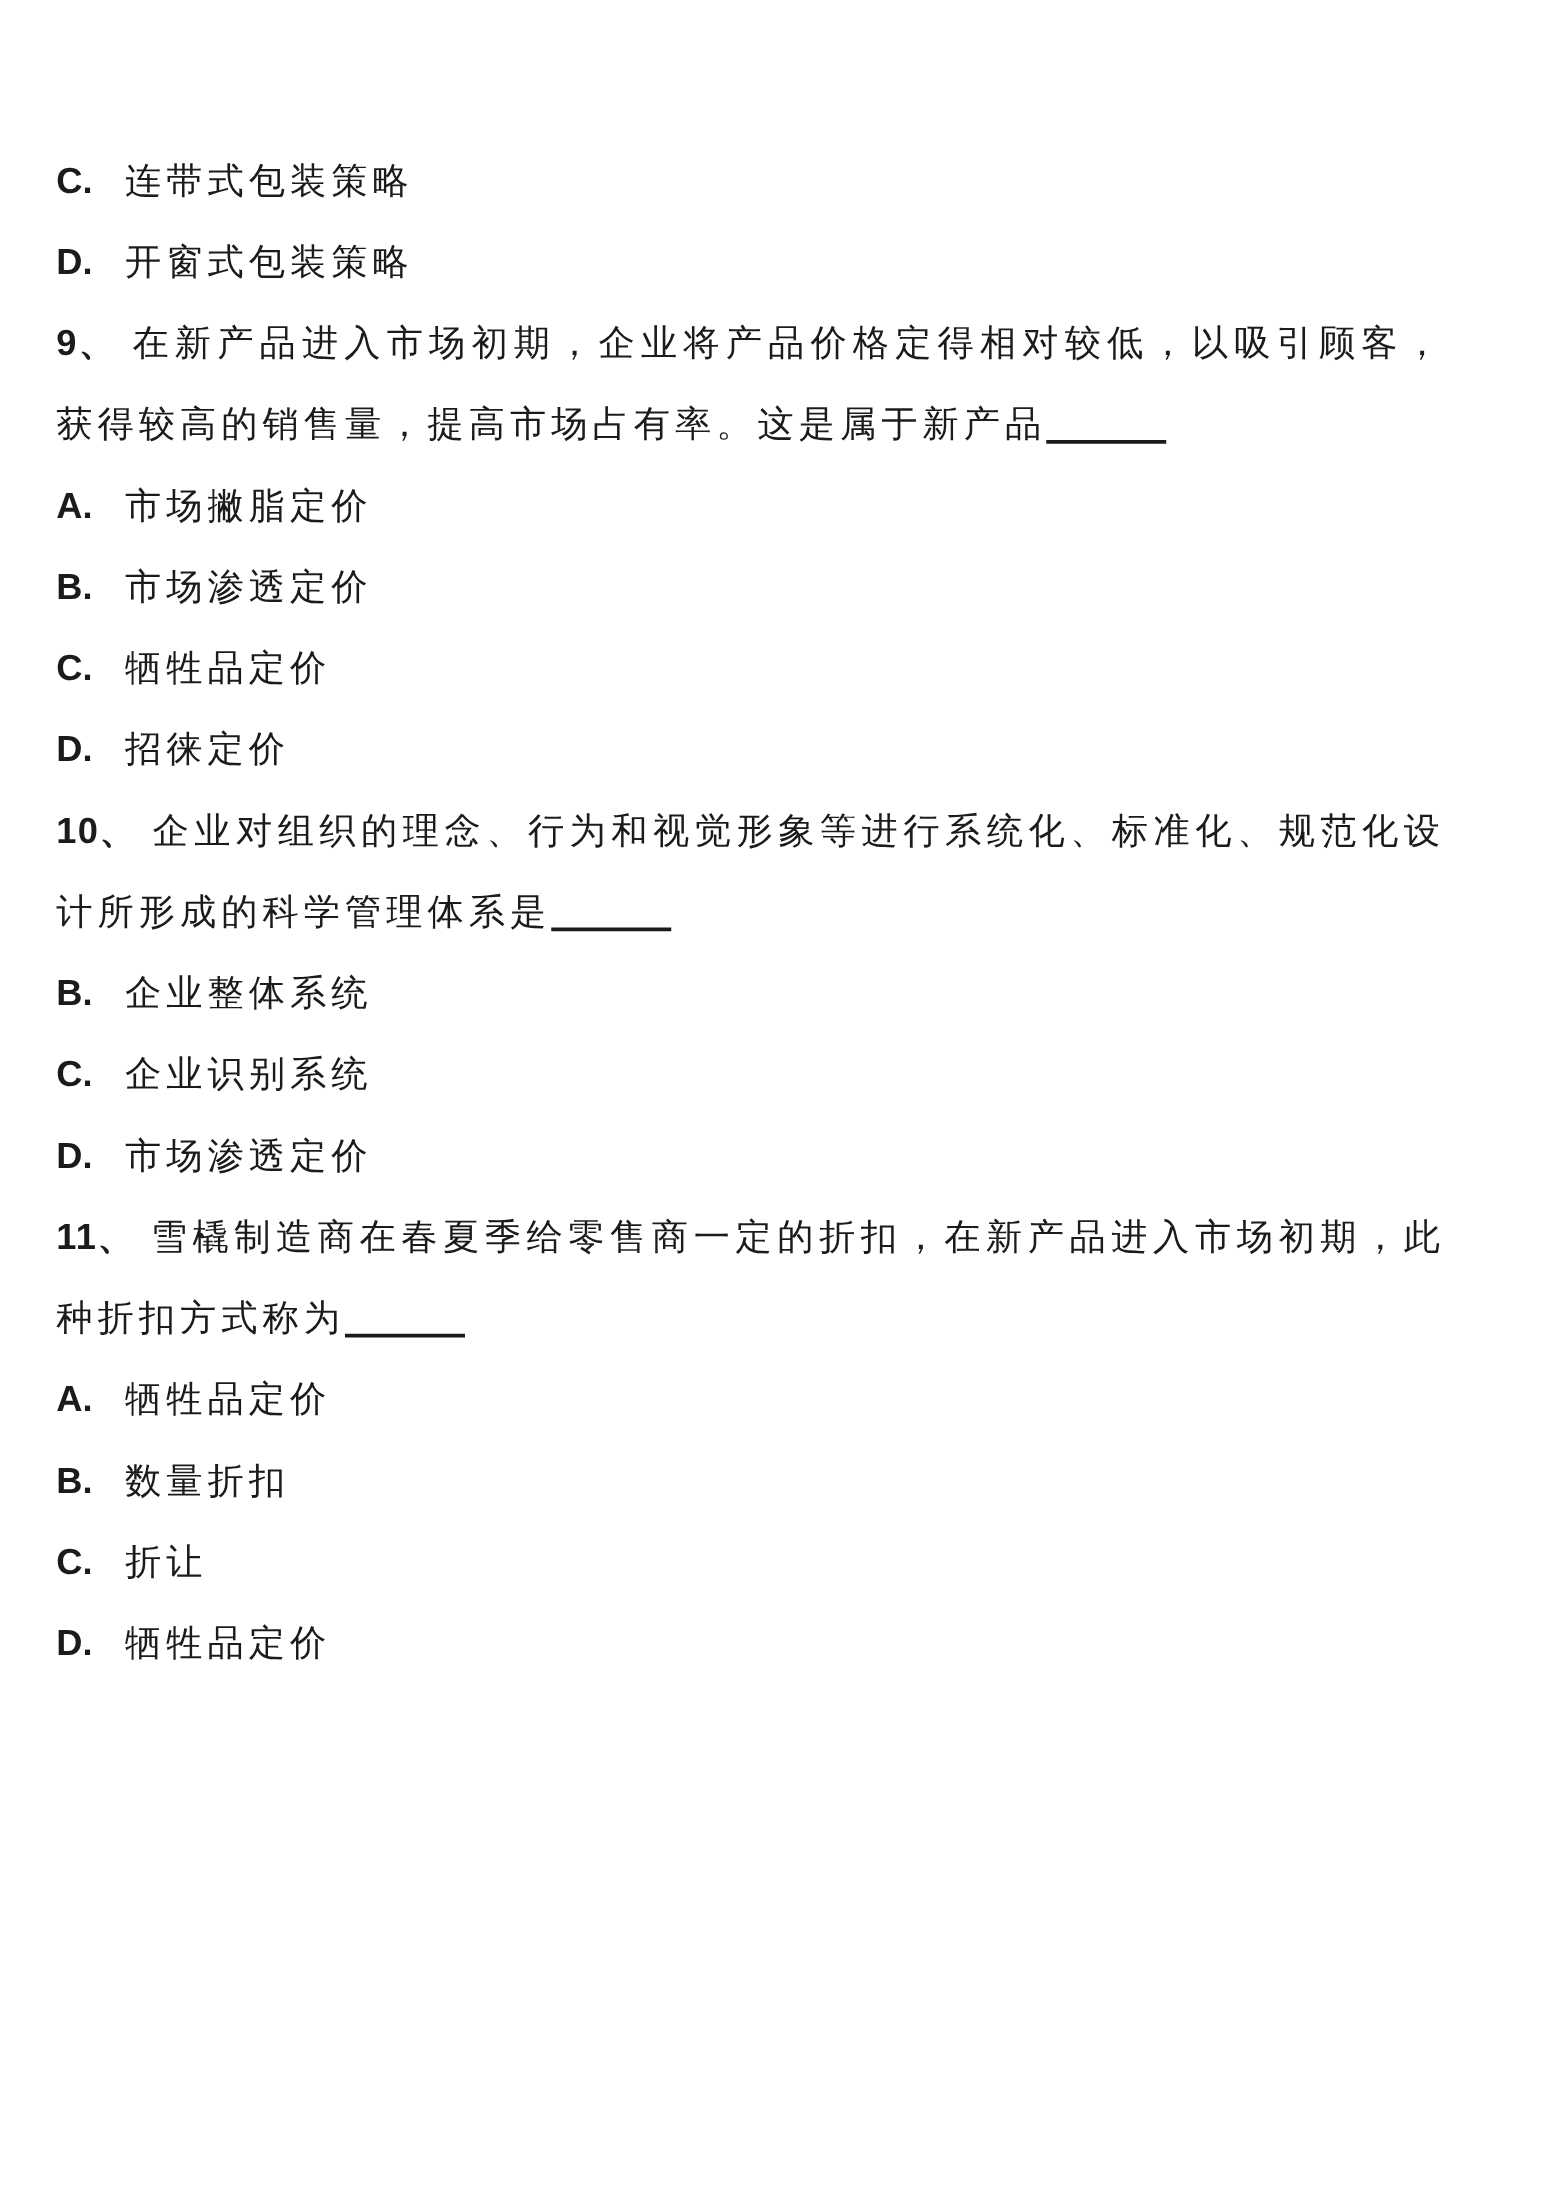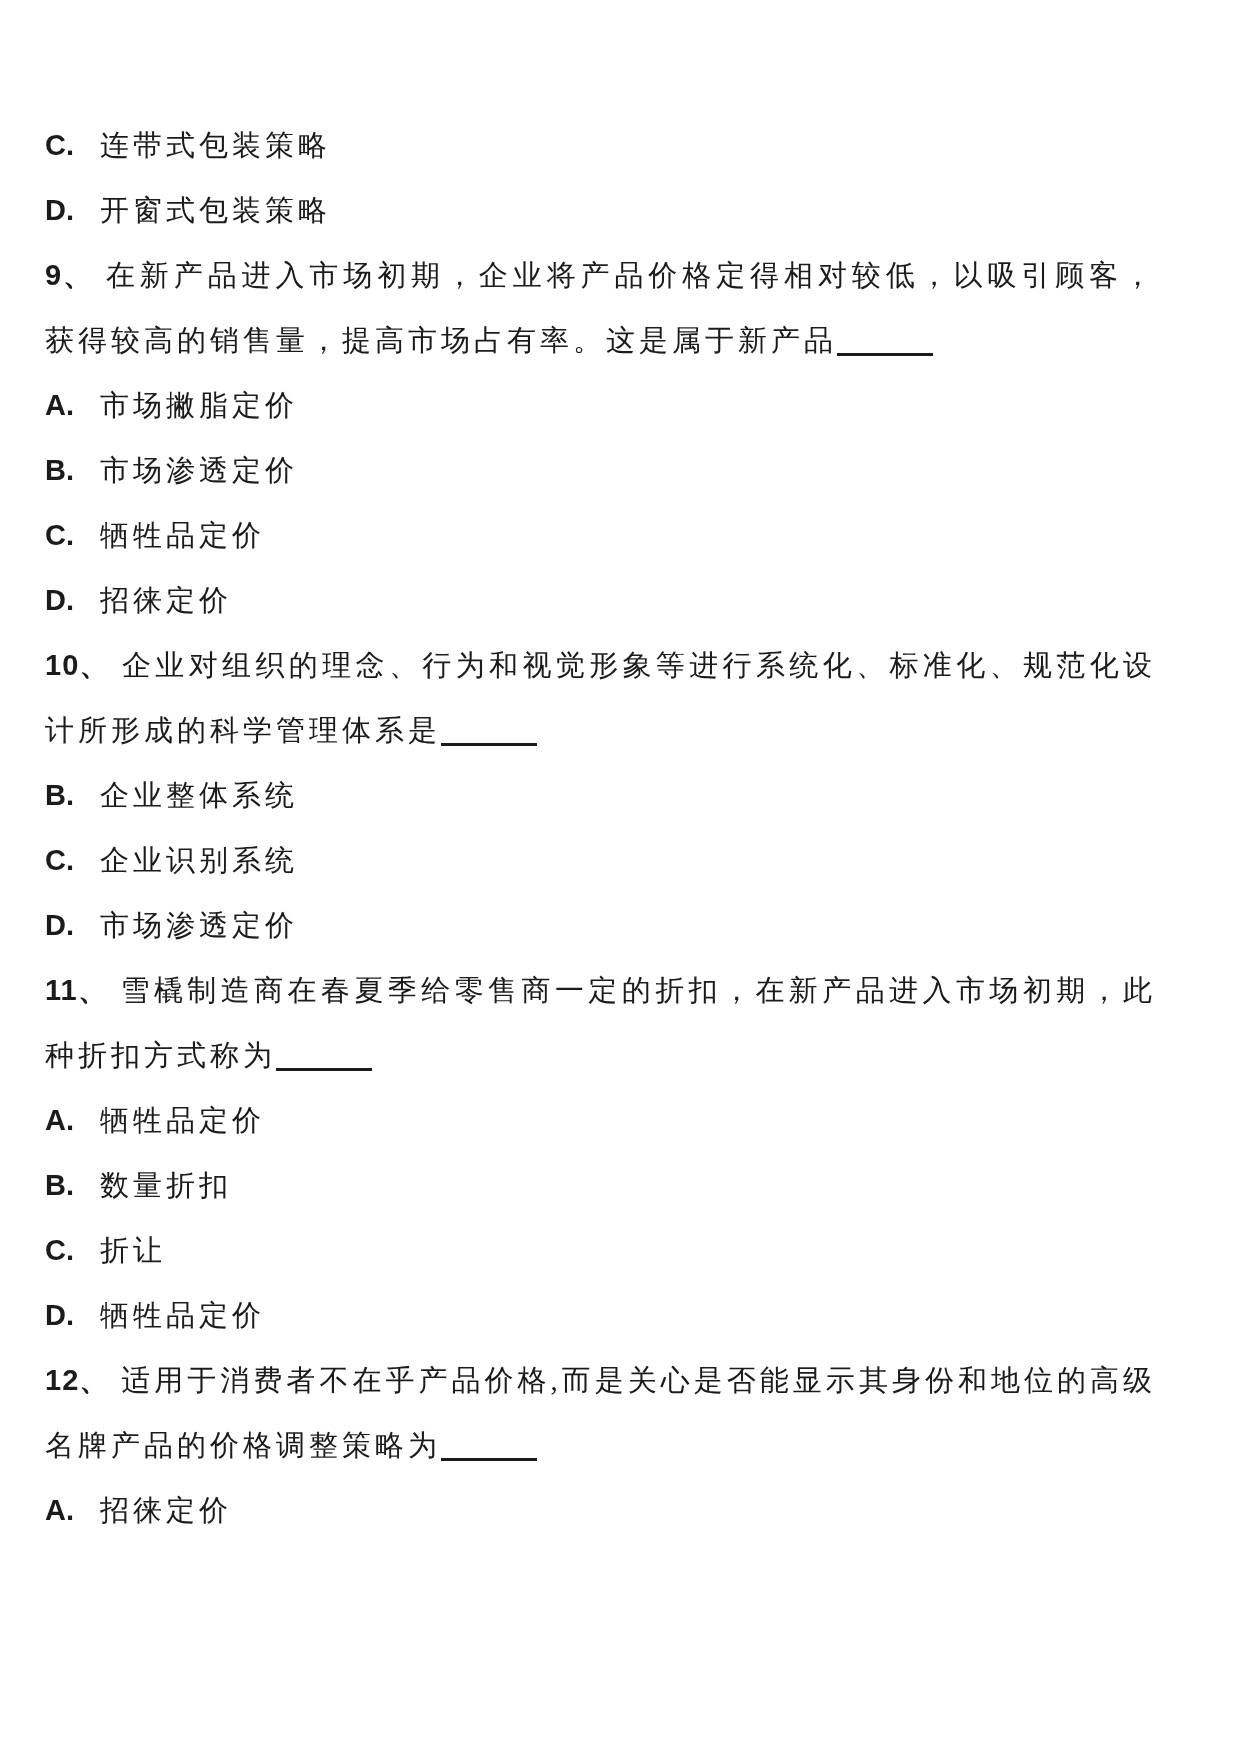--- a/index.html
+++ b/index.html
@@ -65,18 +65,14 @@
   </div>
 
   <div>
     <p class="stem"><span class="q-num">11、</span><span>雪橇制造商在春夏季给零售商一定的折扣，在新产品进入市场初期，此种折扣方式称为</span><span class="blank"></span></p>
     <p><span class="opt-label">A.</span><span>牺牲品定价</span></p>
     <p><span class="opt-label">B.</span><span>数量折扣</span></p>
     <p><span class="opt-label">C.</span><span>折让</span></p>
     <p><span class="opt-label">D.</span><span>牺牲品定价</span></p>
   </div>
 
-  <div>
-    <p class="stem"><span class="q-num">12、</span><span>适用于消费者不在乎产品价格,而是关心是否能显示其身份和地位的高级名牌产品的价格调整策略为</span><span class="blank"></span></p>
-    <p><span class="opt-label">A.</span><span>招徕定价</span></p>
-  </div>
 
 </div>
 
 </body></html>

